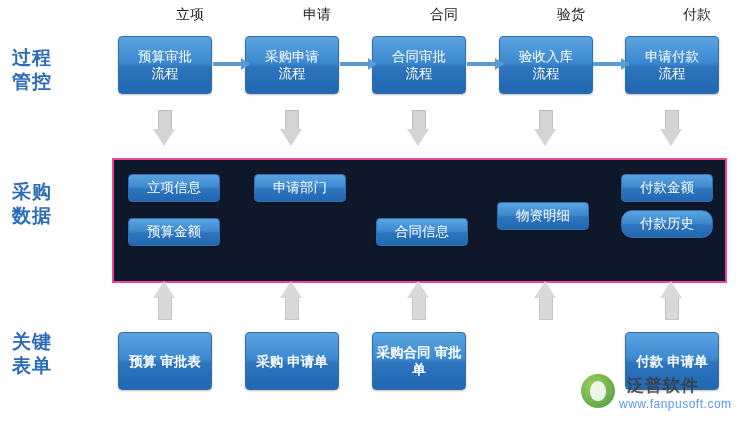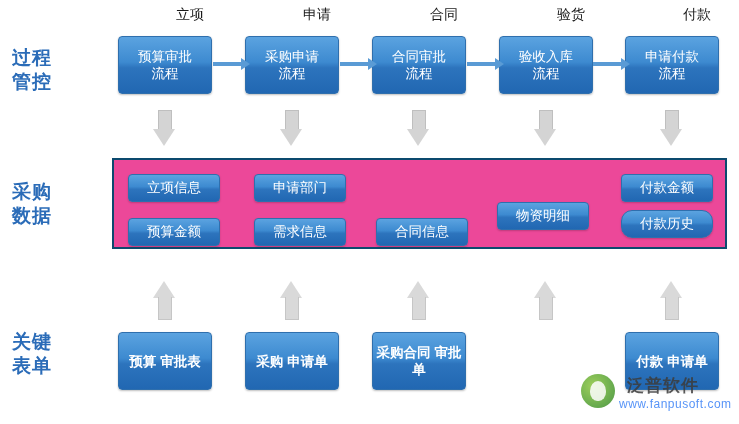--- a/index.html
+++ b/index.html
@@ -102,23 +102,23 @@
   }
   .uarrow .shaft{
     position:absolute;left:5px;top:16px;width:12px;height:22px;
     background:#d9d9d9;border:1px solid #c6c6c6;border-top:none;
   }
 
   
   .datapanel{
     position:absolute;
     left:112px;top:158px;
-    width:615px;height:91px;
-    border:2px solid #0c4a6e;
-    background:#ec4899;
+    width:615px;height:125px;
+    border:2px solid #ec4899;
+    background:#0f172a;
     box-sizing:border-box;
   }
 
   
   .pill{
     position:absolute;
     height:26px;
     border-radius:4px;
     border:1px solid #2f6fad;
     background:linear-gradient(to bottom,#5ba3e0 0%,#3d8ad0 45%,#2d74bd 55%,#2167b2 100%);
@@ -257,21 +257,20 @@
       <div class="head"></div>
     </div>
 
   <div class="datapanel">
     <div class="pill" style="left:14px;top:14px;width:90px;">立项信息</div>
     <div class="pill" style="left:140px;top:14px;width:90px;">申请部门</div>
     <div class="pill" style="left:383px;top:42px;width:90px;">物资明细</div>
     <div class="pill" style="left:507px;top:14px;width:90px;">付款金额</div>
 
     <div class="pill" style="left:14px;top:58px;width:90px;text-align:right;">预算金额</div>
-    <div class="pill" style="left:140px;top:58px;width:90px;">需求信息</div>
     <div class="pill" style="left:262px;top:58px;width:90px;">合同信息</div>
     <div class="pill" style="left:507px;top:50px;width:90px;border-radius:11px;">付款历史</div>
   </div>
 
   <div class="uarrow" style="left:153px;">
       <div class="head"></div>
       <div class="shaft"></div>
     </div>
   <div class="uarrow" style="left:280px;">
       <div class="head"></div>

